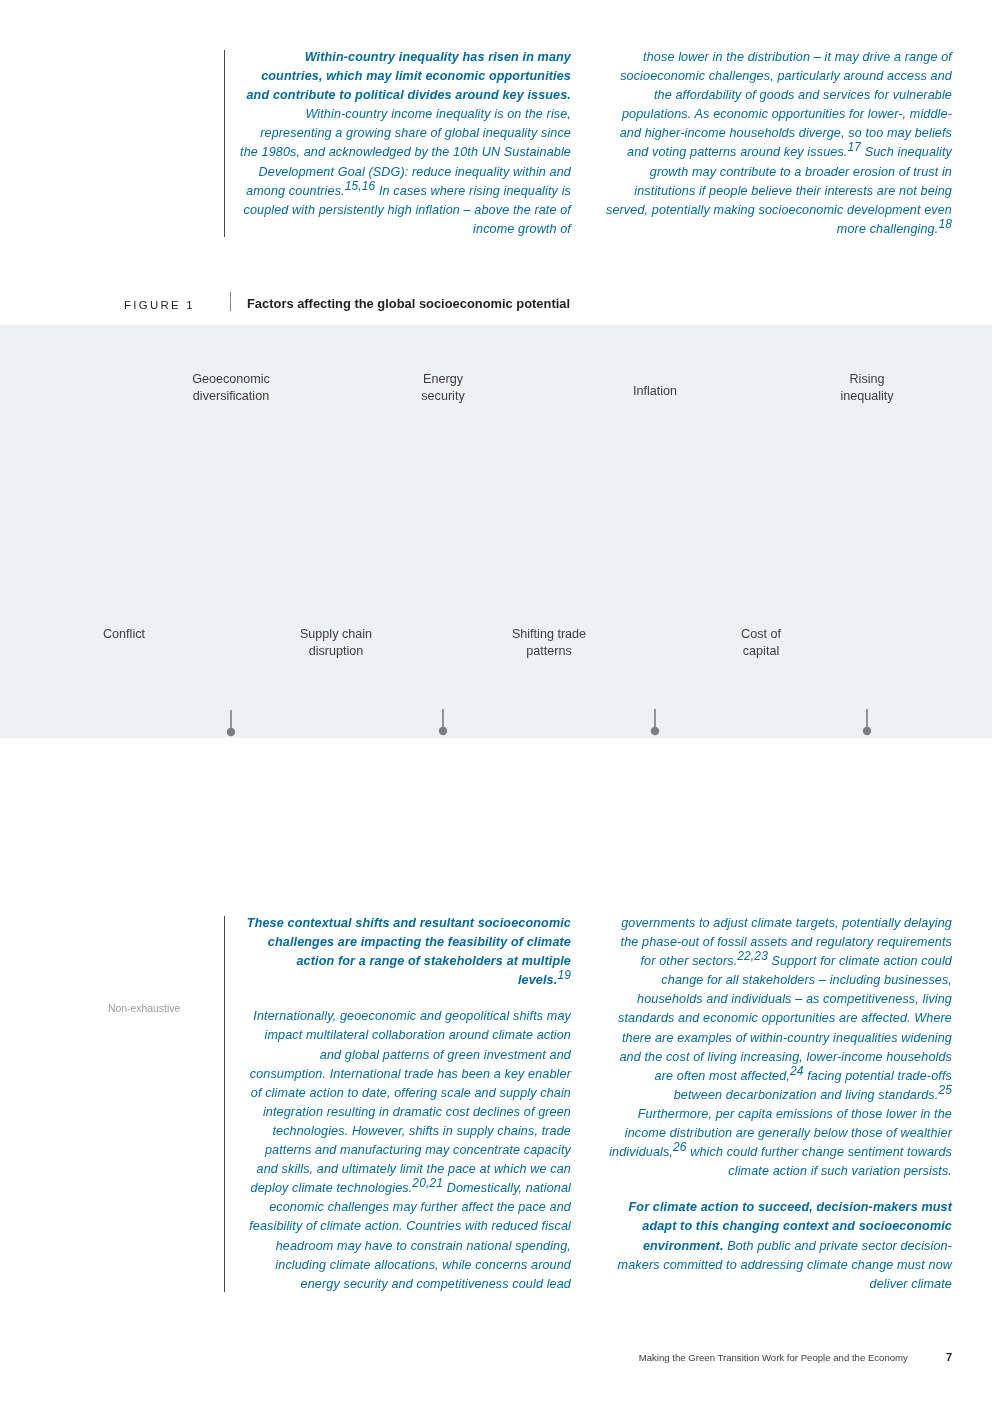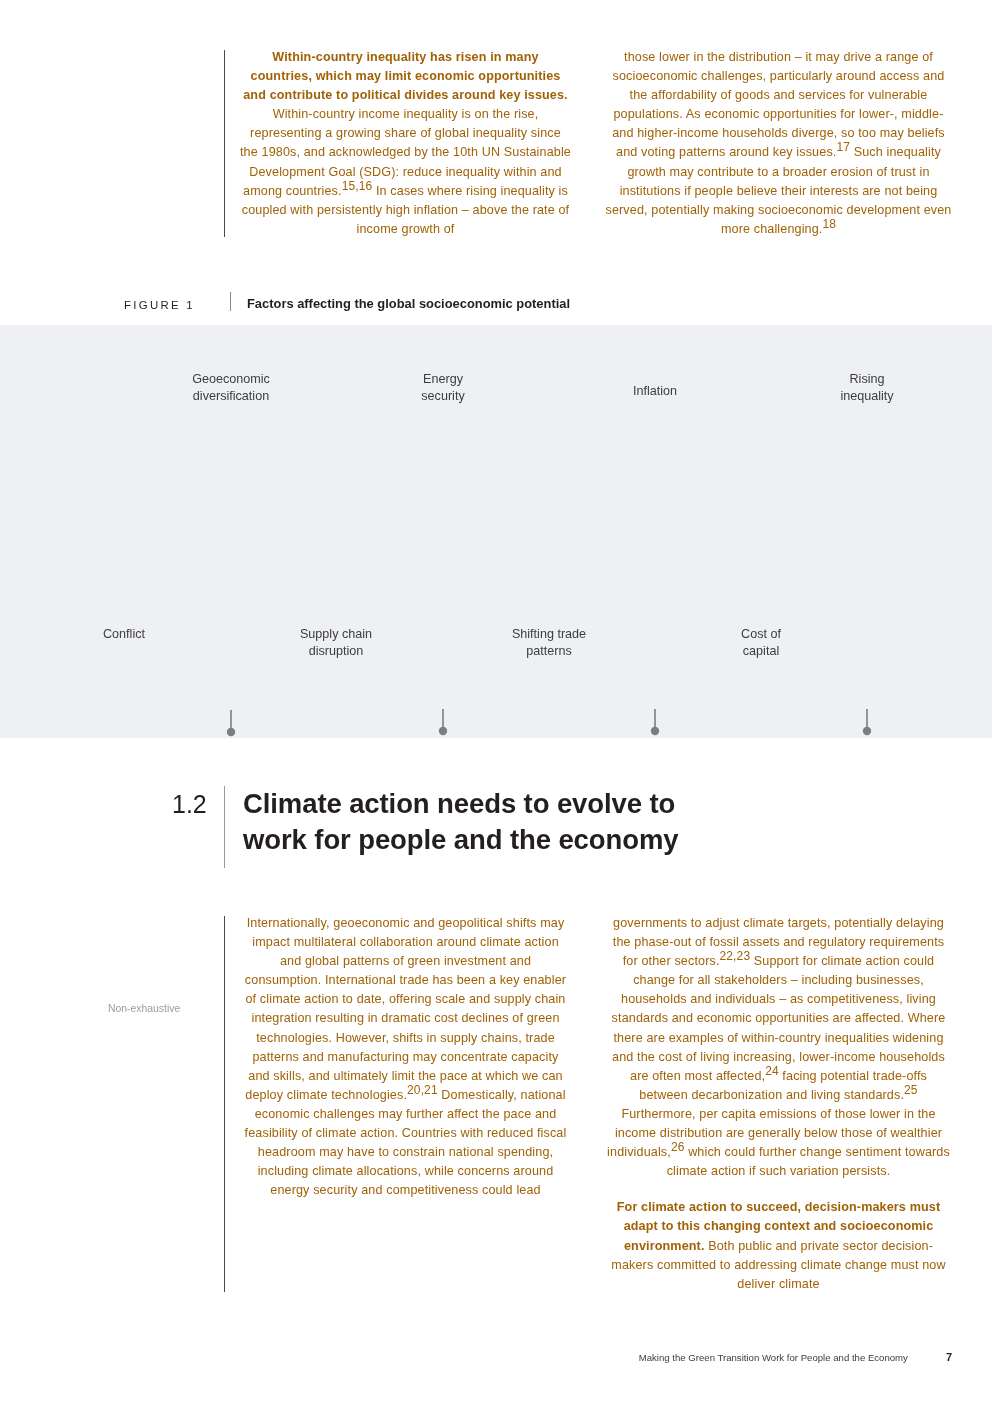--- a/index.html
+++ b/index.html
@@ -16,22 +16,22 @@
     position: absolute; left: 224px; top: 48px; width: 728px;
     display: flex; gap: 34px;
   }
   .col { width: 347px; position: relative; }
   .col.left { padding-left: 16px; }
   .rule-left {
     position: absolute; left: 0; top: 2px; bottom: 2px; width: 1px;
     background: #4a4a4a;
   }
   .body-txt {
-    font-size: 12.6px; line-height: 19.1px; color: #a16207;
-    text-align: center; letter-spacing: 0.01em;
+    font-size: 12.6px; line-height: 19.1px; color: #0369a1;
+    text-align: right; letter-spacing: 0.01em; font-style: italic;
   }
   .body-txt b { font-weight: 700; }
   .body-txt sup { font-size: 12px; vertical-align: super; line-height: 0; }
   .para + .para { margin-top: 17px; }
 
   
   .fig-caption {
     position: absolute; left: 124px; top: 292px; width: 700px;
     display: flex; align-items: flex-end;
   }
@@ -281,32 +281,25 @@
           <text class="hexlabel" x="761" y="330">capital</text>
 
           <text class="hexlabel" x="867" y="58">Rising</text>
           <text class="hexlabel" x="867" y="75">inequality</text>
         </g>
       </svg>
     </div>
     <div class="note-nonexhaustive">Non-exhaustive</div>
   </div>
 
-  <div class="sec-head">
-    <div class="sec-num">1.2</div>
-    <div class="sec-divider"></div>
-    <div class="sec-title">
-      <div>Climate action needs to evolve to</div>
-      <div>work for people and the economy</div>
-    </div>
-  </div>
 
   <div class="bot-cols">
     <div class="col left">
       <div class="rule-left"></div>
+      <p class="body-txt para"><b>These contextual shifts and resultant socioeconomic challenges are impacting the feasibility of climate action for a range of stakeholders at multiple levels.</b><sup>19</sup></p>
       <p class="body-txt para"><span>Internationally, geoeconomic and geopolitical shifts may impact multilateral collaboration around climate action and global patterns of green investment and consumption. International trade has been a key enabler of climate action to date, offering scale and supply chain integration resulting in dramatic cost declines of green technologies. However, shifts in supply chains, trade patterns and manufacturing may concentrate capacity and skills, and ultimately limit the pace at which we can deploy climate technologies.</span><sup>20,21</sup><span> Domestically, national economic challenges may further affect the pace and feasibility of climate action. Countries with reduced fiscal headroom may have to constrain national spending, including climate allocations, while concerns around energy security and competitiveness could lead</span></p>
     </div>
     <div class="col right">
       <p class="body-txt para"><span>governments to adjust climate targets, potentially delaying the phase-out of fossil assets and regulatory requirements for other sectors.</span><sup>22,23</sup><span> Support for climate action could change for all stakeholders – including businesses, households and individuals – as competitiveness, living standards and economic opportunities are affected. Where there are examples of within-country inequalities widening and the cost of living increasing, lower-income households are often most affected,</span><sup>24</sup><span> facing potential trade-offs between decarbonization and living standards.</span><sup>25</sup><span> Furthermore, per capita emissions of those lower in the income distribution are generally below those of wealthier individuals,</span><sup>26</sup><span> which could further change sentiment towards climate action if such variation persists.</span></p>
       <p class="body-txt para"><b>For climate action to succeed, decision-makers must adapt to this changing context and socioeconomic environment.</b><span> Both public and private sector decision-makers committed to addressing climate change must now deliver climate</span></p>
     </div>
   </div>
 
   <div class="footer">
     <span>Making the Green Transition Work for People and the Economy</span>

